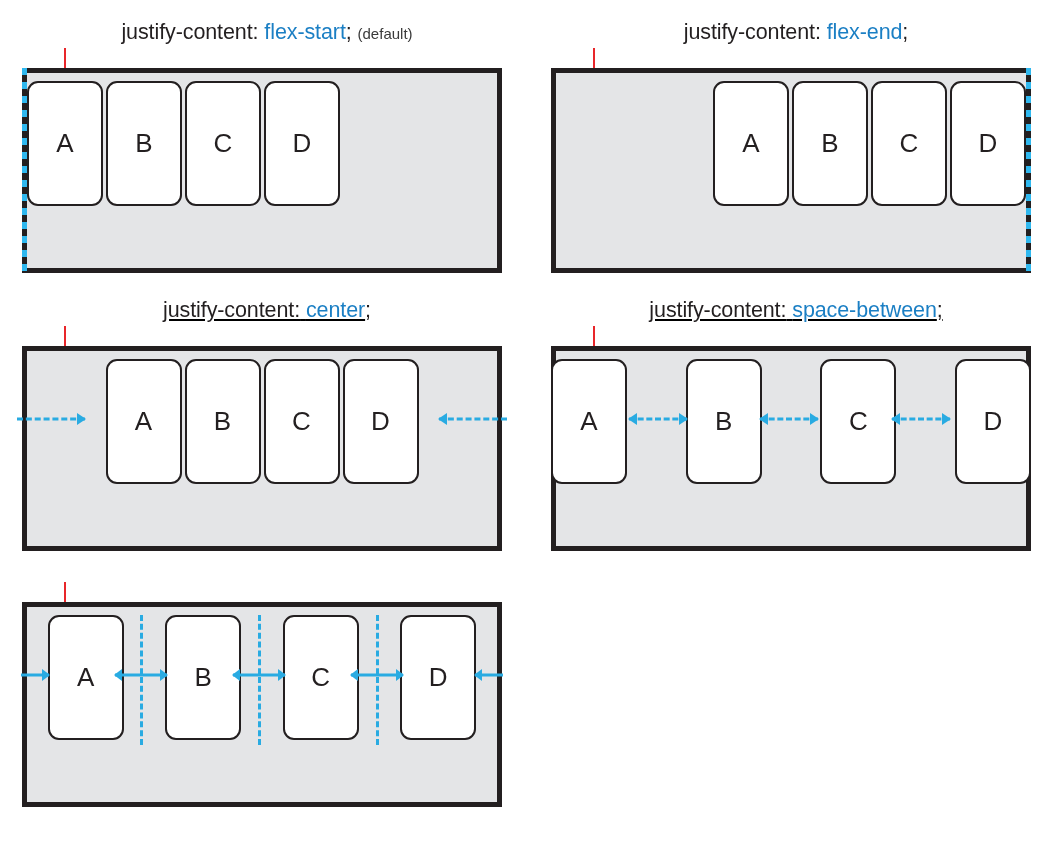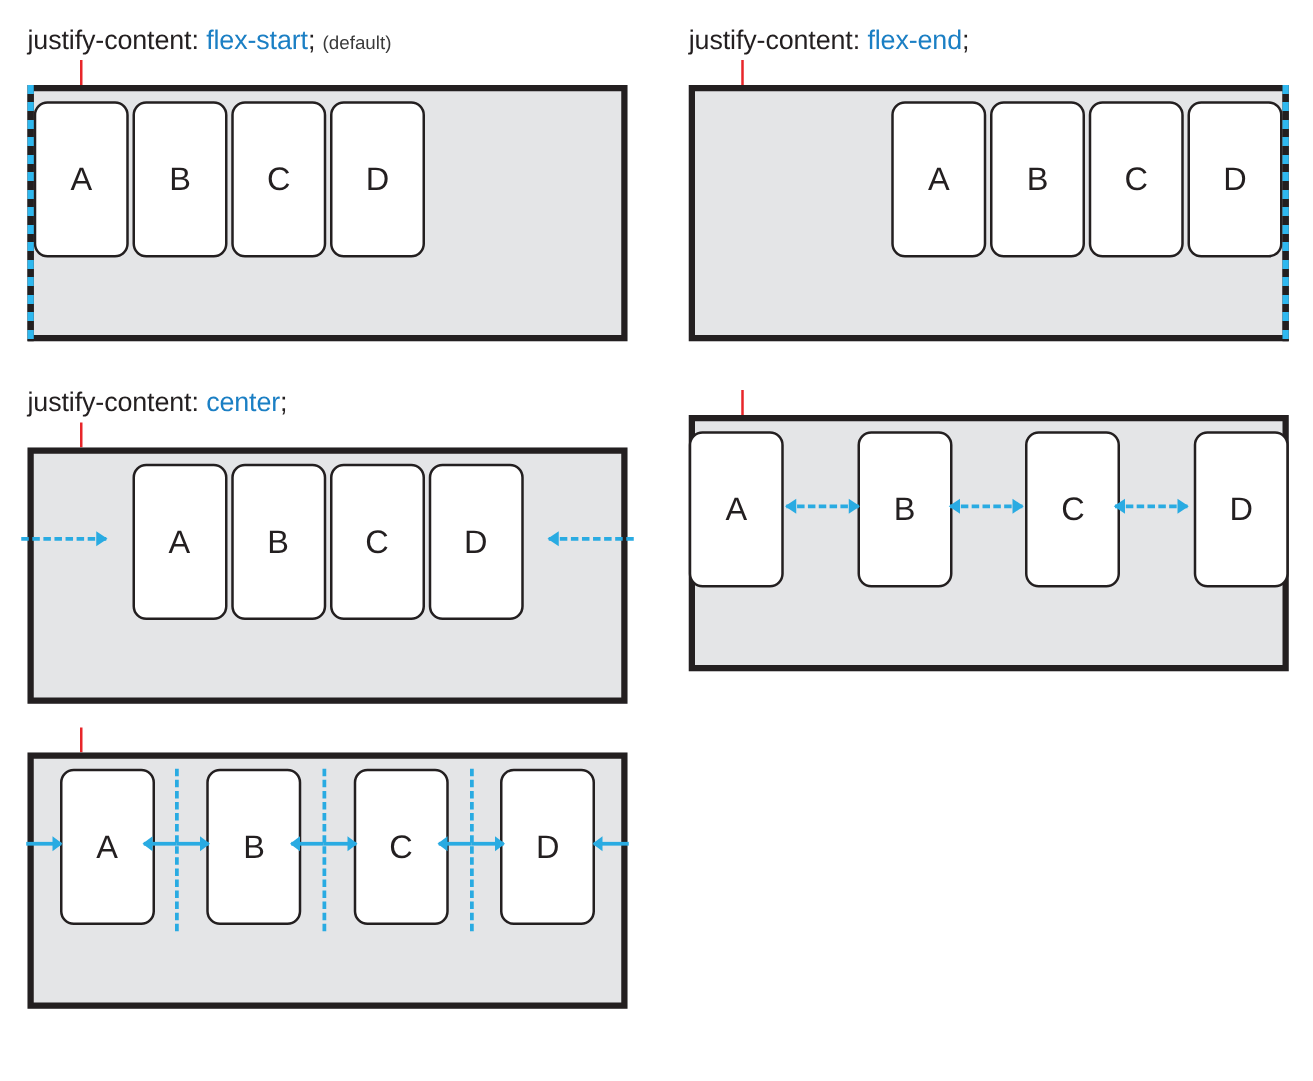--- a/index.html
+++ b/index.html
@@ -20,25 +20,26 @@
     left: 0;
     top: 0;
     width: 1050px;
     height: 865px;
   }
 
   
   .panel {
     position: absolute;
     width: 490px;
+    text-align: center;
   }
   .panel.col-left  { left: 22px; }
   .panel.col-right { left: 551px; }
   .panel.row-1 { top: 22px; }
-  .panel.row-2 { top: 312px; }
+  .panel.row-2 { top: 300px; text-decoration: underline; }
   .panel.row-3 { top: 582px; }
 
   
   .caption {
     font-size: 21.5px;
     color: #231f20;
     white-space: nowrap;
     line-height: 1;
     height: 26px;
     letter-spacing: -0.1px;
@@ -239,20 +240,24 @@
       <div class="fbox-inner j-center gap3">
         <div class="item">A</div>
         <div class="item">B</div>
         <div class="item">C</div>
         <div class="item">D</div>
       </div>
     </div>
   </div>
 
   <div class="panel col-right row-2">
+    <div class="caption">
+      <span class="prop">justify-content:</span>
+      <span class="val">space-between</span><span class="semi">;</span>
+    </div>
     <div class="tick-wrap">
       <div class="tick"></div>
     </div>
     <div class="fbox">
       <div class="fbox-inner j-space-between" style="left:-5px; right:-5px;">
         <div class="item">A</div>
         <div class="item">B</div>
         <div class="item">C</div>
         <div class="item">D</div>
       </div>

